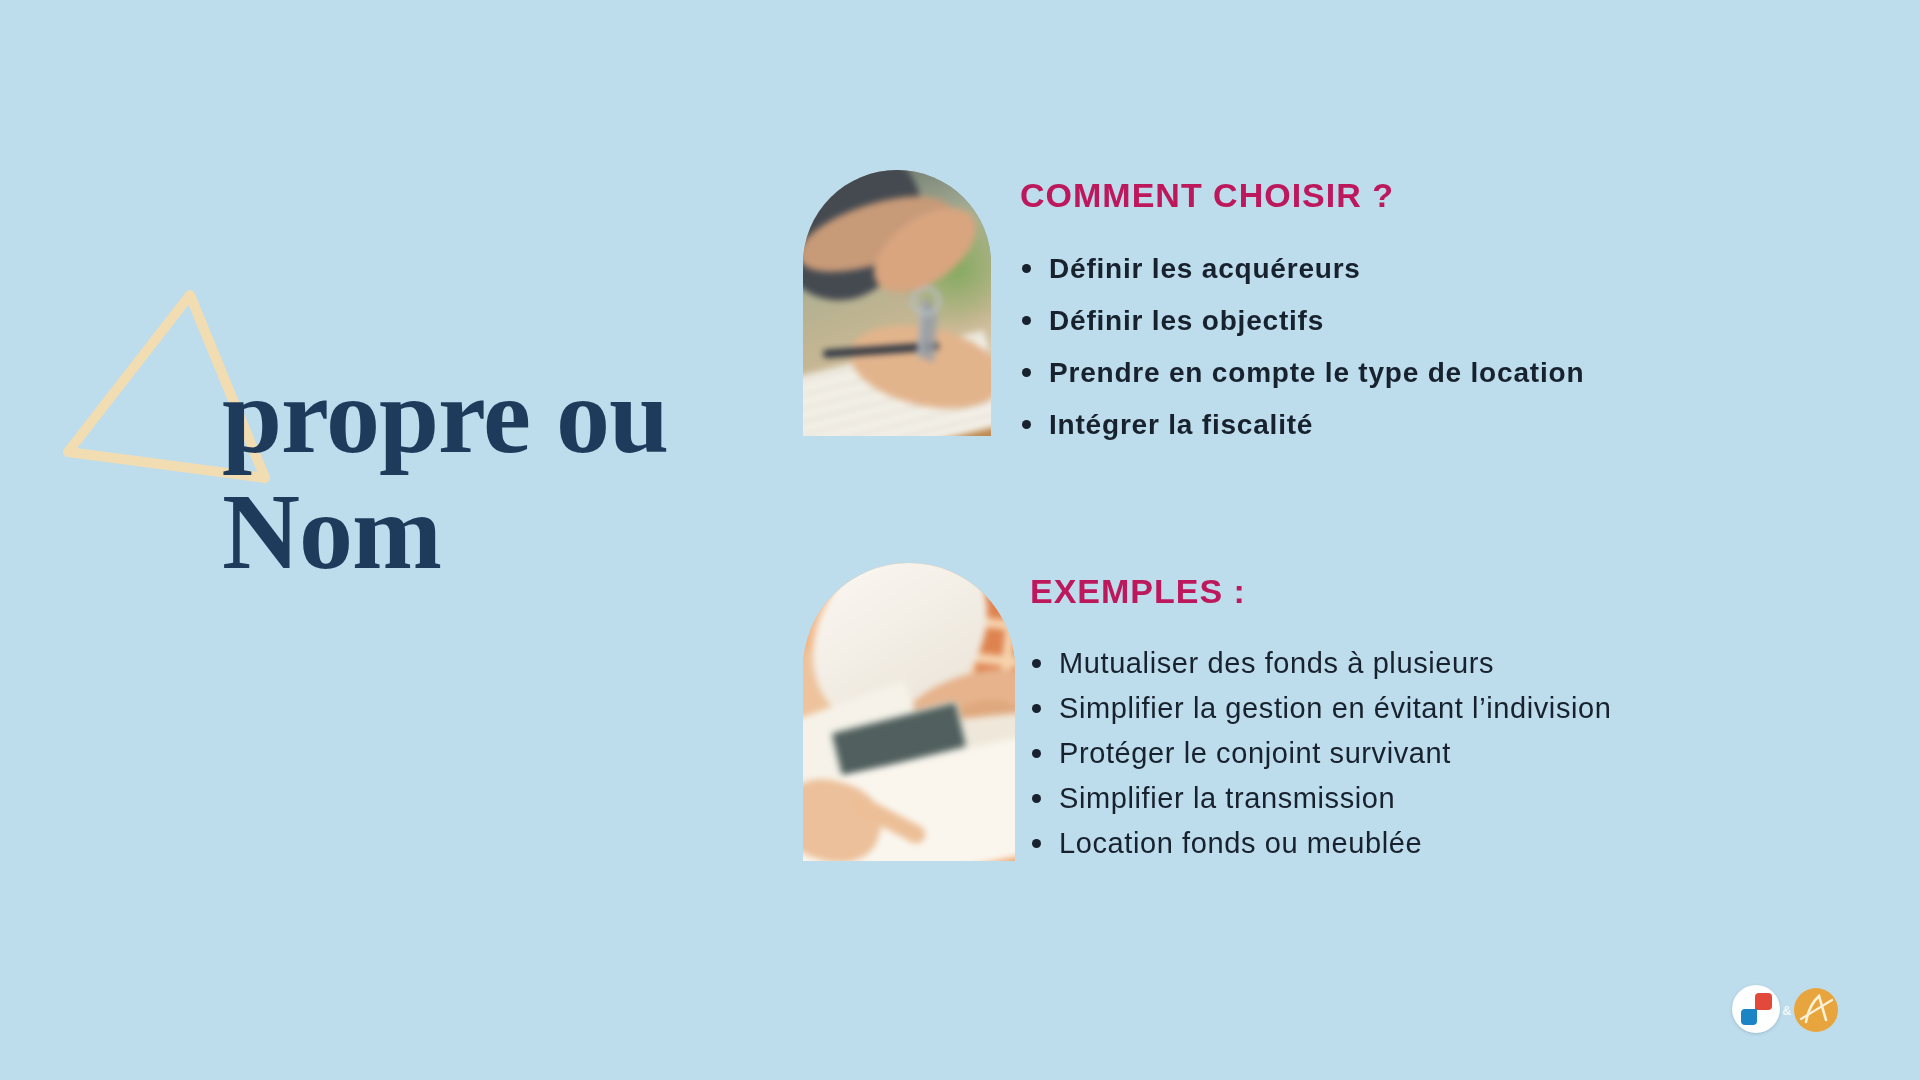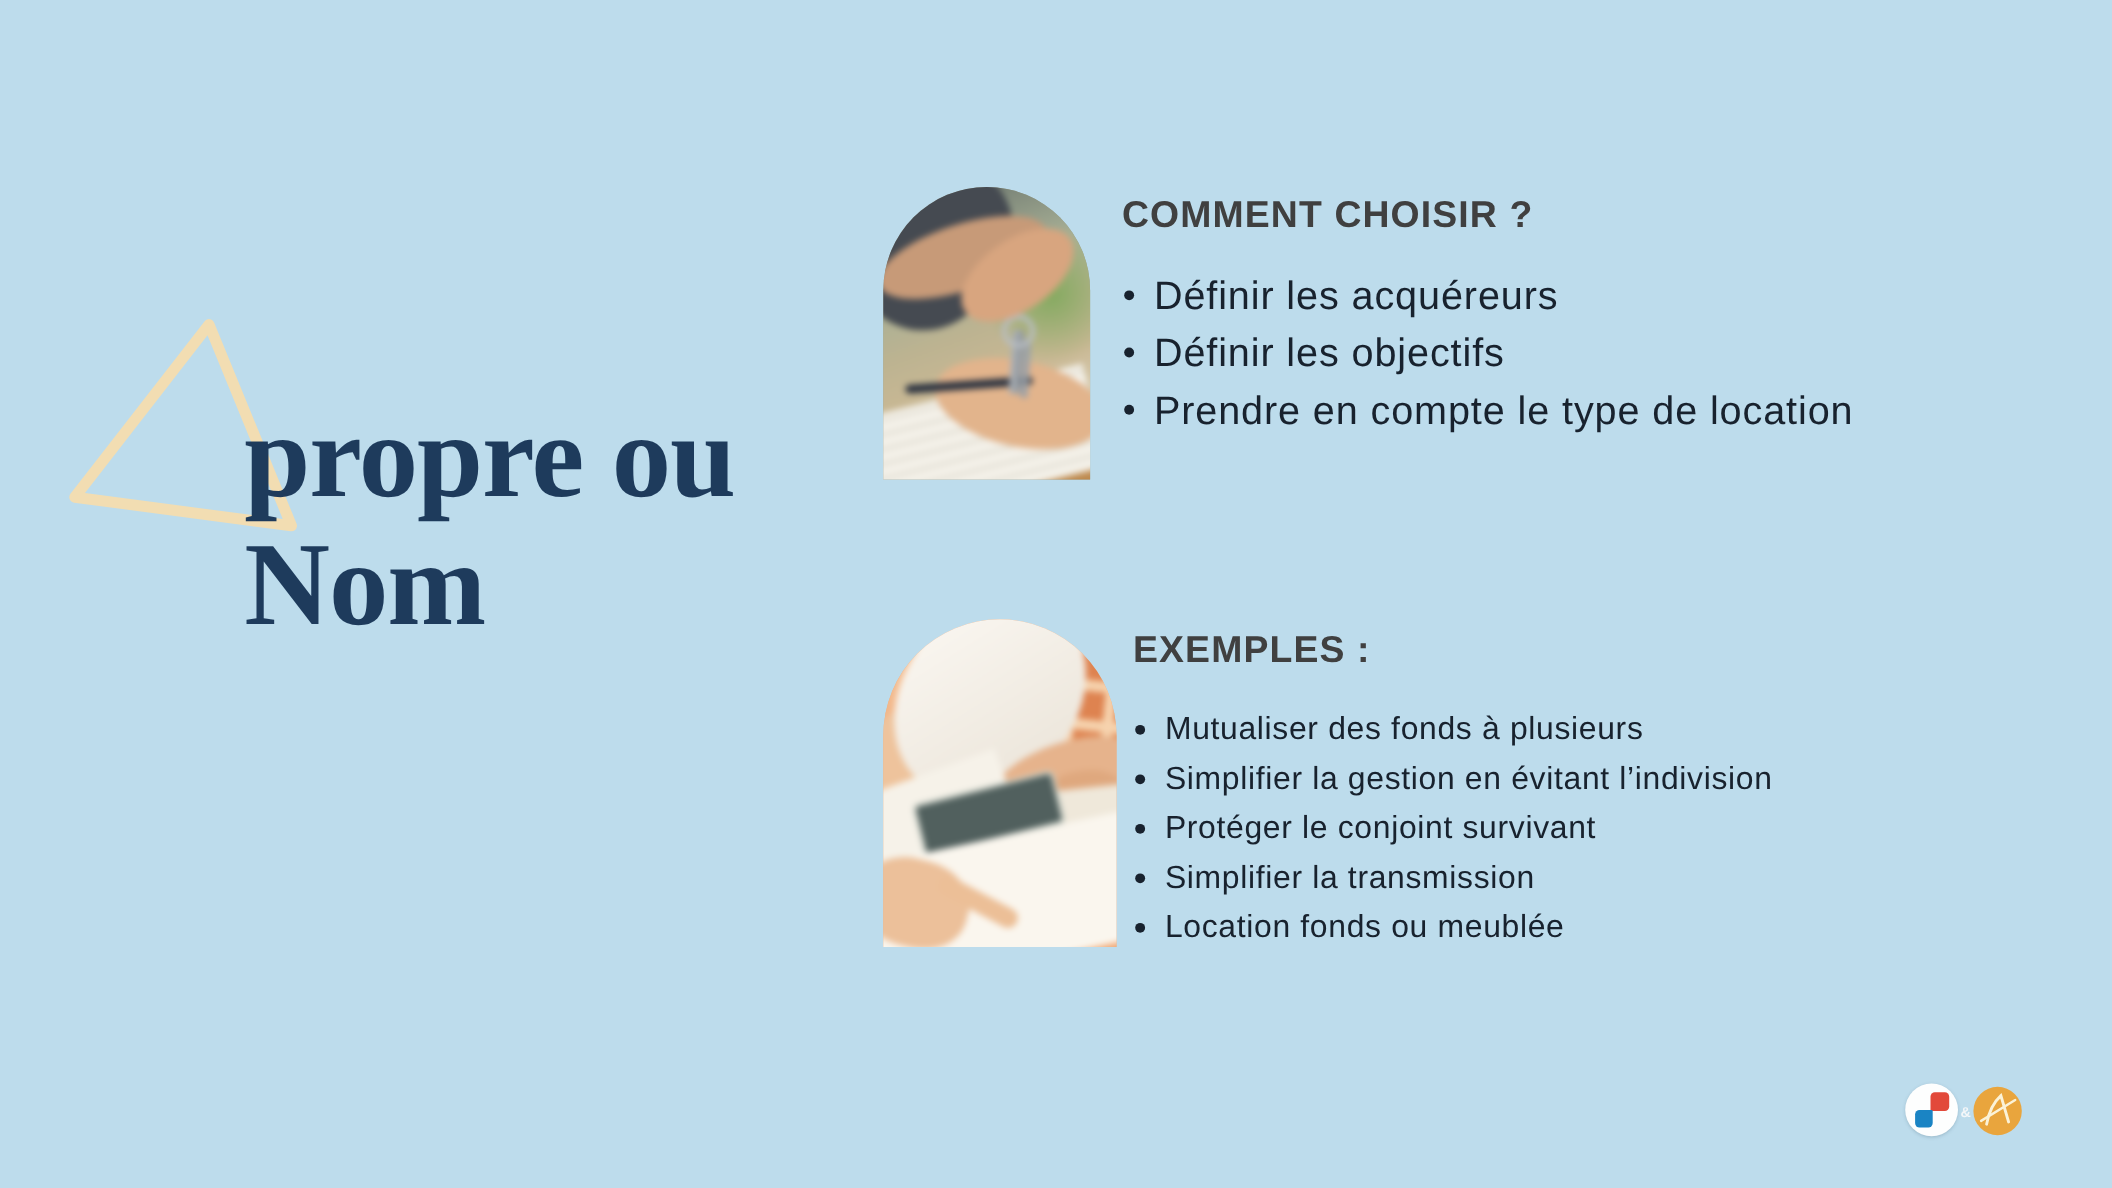--- a/index.html
+++ b/index.html
@@ -48,27 +48,27 @@
   .p2-paper2{left:62px;top:168px;width:178px;height:104px;transform:rotate(-6deg);background:#efe8da;}
   .p2-tablet{left:40px;top:162px;width:126px;height:44px;transform:rotate(-14deg);background:#51605e;border:3px solid #c9cfc6;border-radius:6px;}
   .p2-paper3{left:-18px;top:210px;width:260px;height:116px;transform:rotate(-12deg);background:#faf6ee;}
   .p2-point-hand{left:-12px;top:228px;width:100px;height:80px;transform:rotate(15deg);border-radius:45%;background:#ecc09a;}
   .p2-finger{left:56px;top:258px;width:80px;height:18px;transform:rotate(28deg);border-radius:9px;background:#ecbf97;}
   
   .section{position:absolute;z-index:2;}
   .sec1{left:1020px;top:176px;}
   .sec2{left:1030px;top:572px;}
   .section-heading{
-    margin:0;font-size:34px;font-weight:700;letter-spacing:1px;color:#404040;
+    margin:0;font-size:34px;font-weight:700;letter-spacing:1px;color:#be185d;
   }
   .bullet-list{list-style:none;margin:0;padding:0;position:absolute;z-index:2;}
   .list1{left:1022px;top:252px;}
   .list2{left:1032px;top:648px;}
   .bullet-item{display:flex;align-items:flex-start;color:#18222e;}
-  .list1 .bullet-item{font-size:36px;line-height:33px;letter-spacing:0.8px;margin-bottom:19px;}
+  .list1 .bullet-item{font-size:28px;line-height:33px;letter-spacing:0.8px;margin-bottom:19px;font-weight:bold;}
   .list2 .bullet-item{font-size:29px;line-height:30px;letter-spacing:0.6px;margin-bottom:15px;text-align:right;}
   .dot{flex:0 0 9px;width:9px;height:9px;border-radius:50%;background:#18222e;margin-right:18px;}
   .list1 .dot{margin-top:12px;}
   .list2 .dot{margin-top:11px;}
   
   .logo-circle{position:absolute;border-radius:50%;z-index:2;}
   .logo-white{left:1732px;top:985px;width:48px;height:48px;background:#fdfefe;box-shadow:0 1px 3px rgba(60,90,110,.25);}
   .sq{position:absolute;}
   .sq-red{left:23px;top:8px;width:17px;height:17px;background:#e2493a;border-radius:4px 4px 4px 1px;}
   .sq-blue{left:9px;top:24px;width:16px;height:16px;background:#1a84c4;border-radius:4px 1px 4px 4px;}
@@ -114,20 +114,24 @@
       <span class="dot"></span>
       <span>Définir les acquéreurs</span>
     </li>
     <li class="bullet-item">
       <span class="dot"></span>
       <span>Définir les objectifs</span>
     </li>
     <li class="bullet-item">
       <span class="dot"></span>
       <span>Prendre en compte le type de location</span>
+    </li>
+    <li class="bullet-item">
+      <span class="dot"></span>
+      <span>Intégrer la fiscalité</span>
     </li>
   </ul>
 
   <div class="photo photo2">
     <div class="ph-inner">
       <div class="blob p2-bg"></div>
       <div class="blob p2-lattice"></div>
       <div class="blob p2-leftarm"></div>
       <div class="blob p2-sleeve"></div>
       <div class="blob p2-arm"></div>

